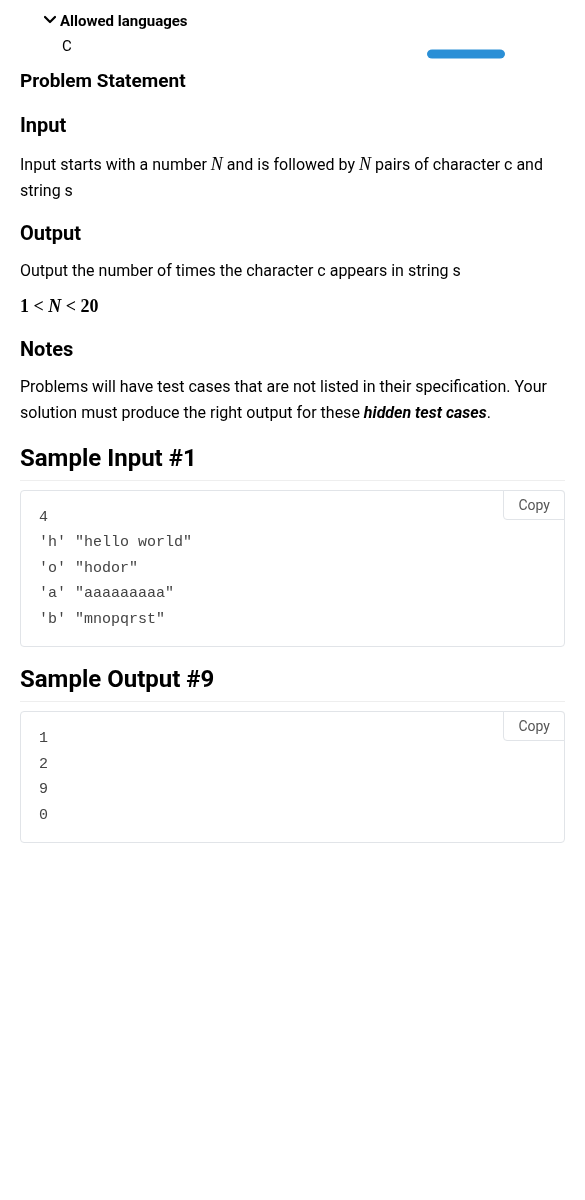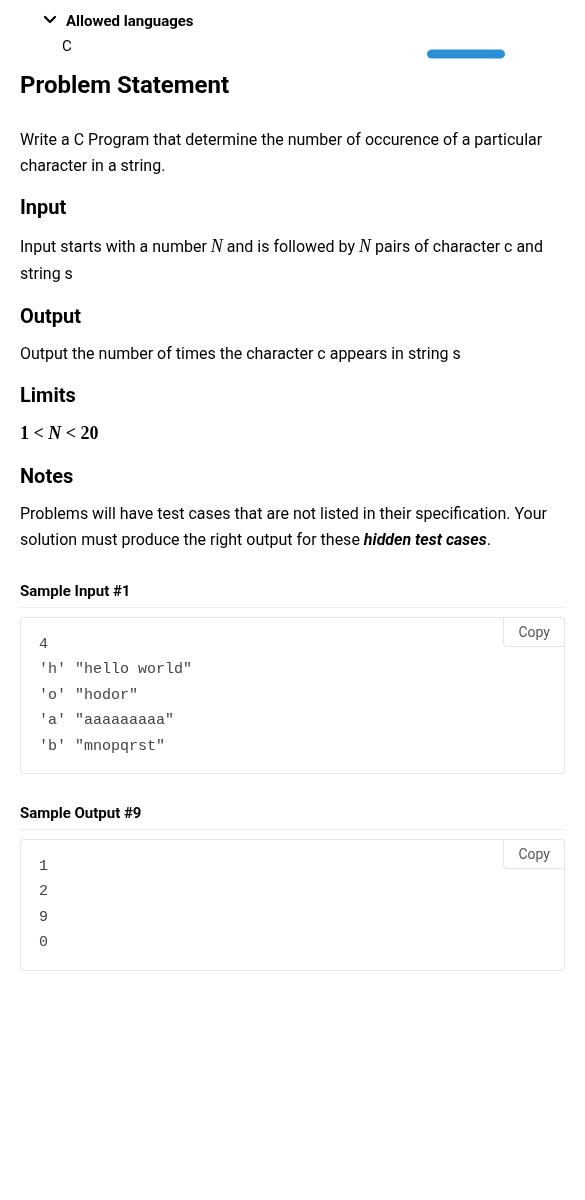--- a/index.html
+++ b/index.html
@@ -12,21 +12,21 @@
       color: #000;
       background: #fff;
       width: 585px;
       padding: 10px 20px 20px 20px;
       font-size: 16px;
       line-height: 1.5;
     }
     .allowed-lang-header {
       display: flex;
       align-items: center;
-      gap: 10px;
+      gap: 4px;
       margin-left: 24px;
       font-weight: 700;
       font-size: 15px;
     }
     .allowed-lang-header .chev {
       font-size: 14px;
     }
     .allowed-lang-value {
       margin-left: 42px;
       font-size: 15px;
@@ -40,35 +40,35 @@
     .highlight-mark {
       display: inline-block;
       width: 78px;
       height: 10px;
       background: linear-gradient(to bottom, #2a8fd6 0%, #2a8fd6 100%);
       border-radius: 5px;
       filter: blur(0.6px);
       transform: scaleY(0.9);
     }
     h1 {
-      font-size: 24px;
+      font-size: 19px;
       font-weight: 700;
       margin-top: 10px;
-      margin-bottom: 24px;
+      margin-bottom: 12px;
     }
     h2 {
       font-size: 20px;
       font-weight: 700;
       margin-top: 14px;
       margin-bottom: 10px;
     }
     h3 {
-      font-size: 15px;
+      font-size: 24px;
       font-weight: 700;
-      margin-top: 28px;
+      margin-top: 14px;
       margin-bottom: 2px;
       border-bottom: 1px solid #eee;
       padding-bottom: 4px;
     }
     p {
       margin: 4px 0 10px 0;
       line-height: 1.6;
     }
     .math-n {
       font-style: italic;
@@ -128,31 +128,29 @@
     </span>
     <span>Allowed languages</span>
   </div>
   <div class="allowed-lang-value">C</div>
 
   <div class="highlight-wrap">
     <span class="highlight-mark"></span>
   </div>
 
   <h1>Problem Statement</h1>
-  <p>Write a C Program that determine the number of occurence of a particular character in a string.</p>
 
   <h2>Input</h2>
   <p>
     <span>Input starts with a number </span><span class="math-n">N</span><span> and is followed by </span><span class="math-n">N</span><span> pairs of character c and string s</span>
   </p>
 
   <h2>Output</h2>
   <p>Output the number of times the character c appears in string s</p>
 
-  <h2>Limits</h2>
   <div class="math-expr">
     <span style="font-style:normal;">1</span> &lt; <span style="font-style:italic;">N</span> &lt; <span style="font-style:normal;">20</span>
   </div>
 
   <h2>Notes</h2>
   <p>
     <span>Problems will have test cases that are not listed in their specification. Your solution must produce the right output for these </span><span class="italic">hidden test cases</span><span>.</span>
   </p>
 
   <h3>Sample Input #1</h3>

